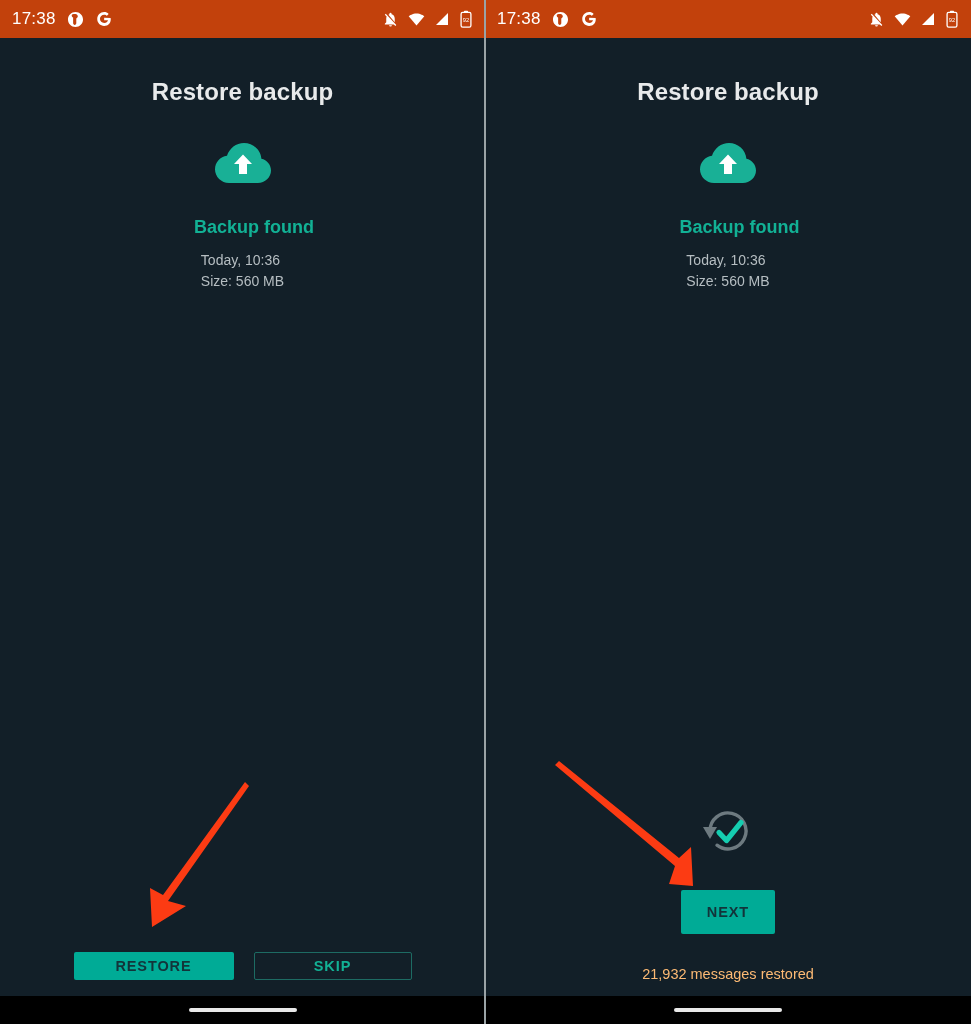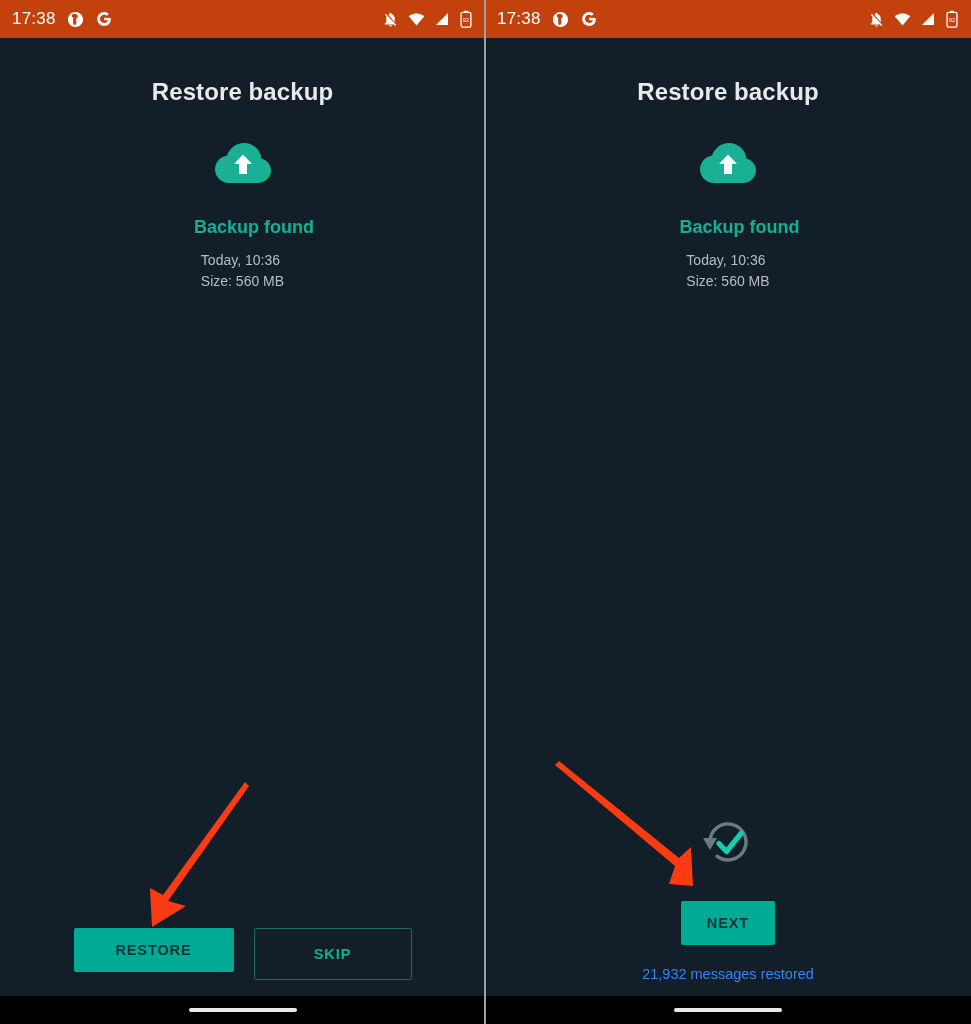--- a/index.html
+++ b/index.html
@@ -86,44 +86,44 @@
     gap:20px;
   }
   .btn {
     font-size:14.5px; font-weight:bold;
     letter-spacing:0.9px;
     display:flex; align-items:center; justify-content:center;
     cursor:pointer;
     border-radius:2px;
   }
   .btn-filled {
-    width:160px; height:44px;
+    width:160px; height:28px;
     background:#00ab96; color:#12343a;
     border:none;
   }
   .btn-outline {
-    width:158px; height:52px;
+    width:158px; height:28px;
     background:transparent; color:#12b195;
     border:1.5px solid #1d6b63;
   }
 
   .bottom-right {
     position:absolute;
     left:0; right:0; bottom:14px;
     display:flex; flex-direction:column; align-items:center;
   }
   .done-icon { margin-bottom:24px; }
   .btn-next {
     width:94px; height:44px;
     background:#00ab96; color:#12343a;
     border:none;
   }
   .restored-count {
-    margin-top:21px;
-    color:#3b82f6;
+    margin-top:32px;
+    color:#fdba74;
     font-size:14.5px;
   }
 
   
   .navbar {
     flex:0 0 28px;
     height:28px; width:100%;
     background:#000;
     display:flex; align-items:center; justify-content:center;
   }

